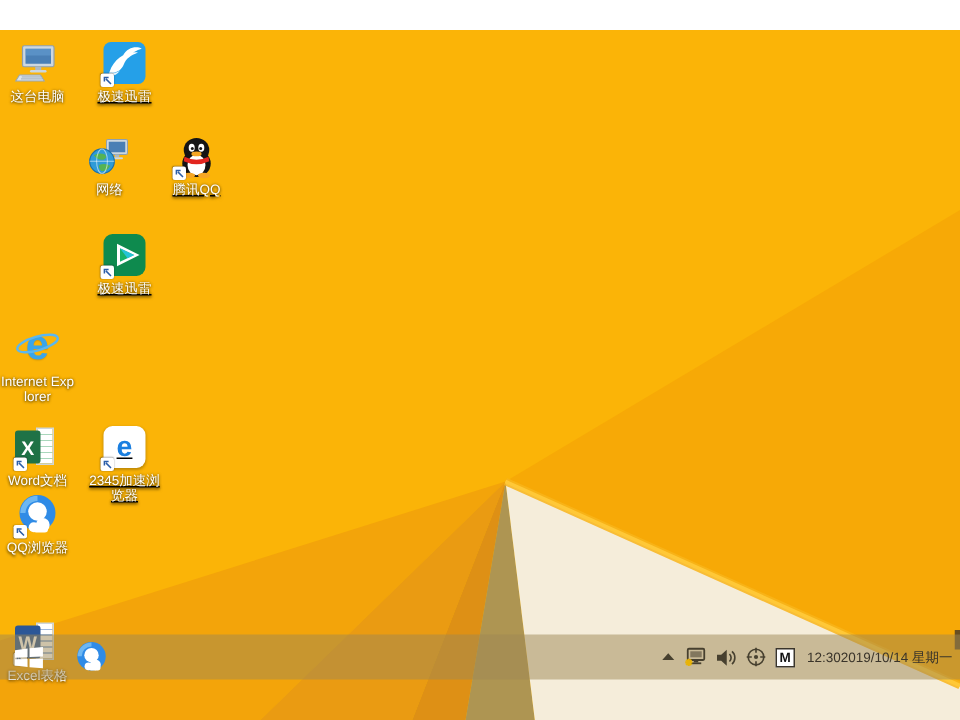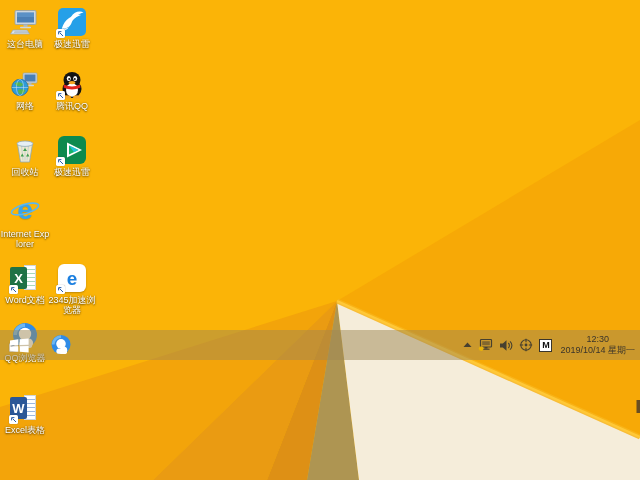--- a/index.html
+++ b/index.html
@@ -1,27 +1,27 @@
 <!DOCTYPE html>
 <html><head>
 <meta charset="utf-8">
 <style>
   html,body{margin:0;padding:0;}
   body{
     width:640px;height:480px;overflow:hidden;position:relative;
     font-family:"Liberation Sans", sans-serif;
     -webkit-font-smoothing:antialiased;
   }
-  .stage{position:absolute;inset:0;width:640px;height:360px;}
+  .stage{position:absolute;inset:0;width:640px;height:433px;margin-top:20px;}
   .wallpaper{position:absolute;inset:0;}
 
   
   .cell{position:absolute;width:50px;display:flex;flex-direction:column;align-items:center;cursor:default;}
-  .c1{left:0px;} .c2{left:47px;}
-  .r1{top:6px;} .r2{top:68px;} .r3{top:134px;} .r4{top:196px;} .r5{top:262px;} .r6{top:320px;} .r7{top:392px;}
+  .c1{left:0px;} .c2{left:58px;text-decoration:underline;}
+  .r1{top:6px;} .r2{top:68px;padding-left:48px;} .r3{top:134px;} .r4{top:196px;} .r5{top:262px;} .r6{top:307px;} .r7{top:392px;}
   .art{position:relative;width:32px;height:32px;display:flex;align-items:center;justify-content:center;}
   .lbl{margin-top:1px;font-size:9px;line-height:10px;color:#fff;text-align:center;
        text-shadow:0 1px 2px rgba(0,0,0,.6),0 0 2px rgba(0,0,0,.4);max-width:50px;word-break:break-all;}
   .lnk{position:absolute;left:0;bottom:0;width:9px;height:9px;background:#fff;border-radius:1.5px;
        box-shadow:0 0 1px rgba(0,0,0,.5);display:flex;align-items:center;justify-content:center;}
 
   
   .office{position:relative;width:30px;height:30px;}
   .office .sheet{position:absolute;left:14px;top:2px;width:12px;height:25px;background:#fff;border:1px solid #cfd6da;box-sizing:border-box;}
   .office .sheet.xl{background:repeating-linear-gradient(180deg,#fff 0 3px,#a9d7bc 3px 4px);}
@@ -41,21 +41,21 @@
 
   
   .taskbar{position:absolute;left:0;right:0;bottom:0;height:30px;display:flex;align-items:center;
            background:rgba(158,136,84,.5);}
   .tb-btn{height:30px;display:flex;align-items:center;justify-content:center;}
   .start{width:38px;}
   .tb-app{width:34px;margin-left:6px;}
   .tray{margin-left:auto;display:flex;align-items:center;gap:6px;padding-right:5px;}
   .mbox{width:13px;height:13px;background:#fff;border:1px solid #3a352b;box-sizing:border-box;
         display:flex;align-items:center;justify-content:center;font-size:9px;font-weight:bold;color:#101010;line-height:9px;}
-  .clock{display:flex;flex-direction:column;align-items:center;font-size:9px;line-height:11px;color:#3a342a;margin-left:2px;}
+  .clock{display:flex;flex-direction:row;align-items:center;font-size:9px;line-height:11px;color:#3a342a;margin-left:2px;}
 </style>
 </head>
 <body>
 
 <div class="stage">
 
   <svg class="wallpaper" width="640" height="480" viewBox="0 0 640 480">
     <rect x="0" y="0" width="640" height="480" fill="#FBB407"></rect>
     <polygon points="337,301 640,120 640,437" fill="#F7A906"></polygon>
     <polygon points="337,301 0,407 0,480 153,480" fill="#F3A40A"></polygon>
@@ -94,33 +94,20 @@
         <circle cx="10" cy="18.5" r="8.2" fill="#2f9bd8" stroke="#1b6faa" stroke-width="0.8"></circle>
         <path d="M4.5,14.5 Q8,12.5 12,14 Q14,16 11,17.5 Q7,18 4.5,14.5 Z" fill="#54b354"></path>
         <path d="M8,21 Q12,19.5 15.5,21.5 Q13.5,25.5 9.5,25 Q7.5,23 8,21 Z" fill="#54b354"></path>
         <ellipse cx="10" cy="18.5" rx="3.6" ry="8.2" fill="none" stroke="rgba(255,255,255,0.55)" stroke-width="0.7"></ellipse>
         <line x1="1.8" y1="18.5" x2="18.2" y2="18.5" stroke="rgba(255,255,255,0.55)" stroke-width="0.7"></line>
       </svg>
     </div>
     <div class="lbl">网络</div>
   </div>
 
-  <div class="cell c1 r3">
-    <div class="art">
-      <svg width="30" height="30" viewBox="0 0 30 30">
-        <path d="M7.5,9 L10.5,27 L19.5,27 L22.5,9 Z" fill="rgba(236,245,249,0.82)" stroke="#8fa8b5" stroke-width="0.8"></path>
-        <line x1="11.5" y1="10.5" x2="13" y2="25.5" stroke="#b7cbd4" stroke-width="0.8"></line>
-        <line x1="15" y1="10.5" x2="15" y2="25.5" stroke="#b7cbd4" stroke-width="0.8"></line>
-        <line x1="18.5" y1="10.5" x2="17" y2="25.5" stroke="#b7cbd4" stroke-width="0.8"></line>
-        <ellipse cx="15" cy="8.7" rx="8" ry="2.7" fill="#e6eff4" stroke="#8fa8b5" stroke-width="0.8"></ellipse>
-        <path d="M13,16 l2,-3 2,3 z M12.2,18.5 l-1.6,3 3.4,0 z M17.8,18.5 l1.6,3 -3.4,0 z" fill="#3f9e4f"></path>
-      </svg>
-    </div>
-    <div class="lbl">回收站</div>
-  </div>
 
   <div class="cell c1 r4">
     <div class="art">
       <div class="ie-art">
         <span class="e">e</span>
         <svg width="32" height="32" viewBox="0 0 32 32">
           <ellipse cx="16" cy="13" rx="14" ry="4.6" fill="none" stroke="#5cb7ef" stroke-width="1.6" transform="rotate(-16 16 13)"></ellipse>
         </svg>
       </div>
     </div>

